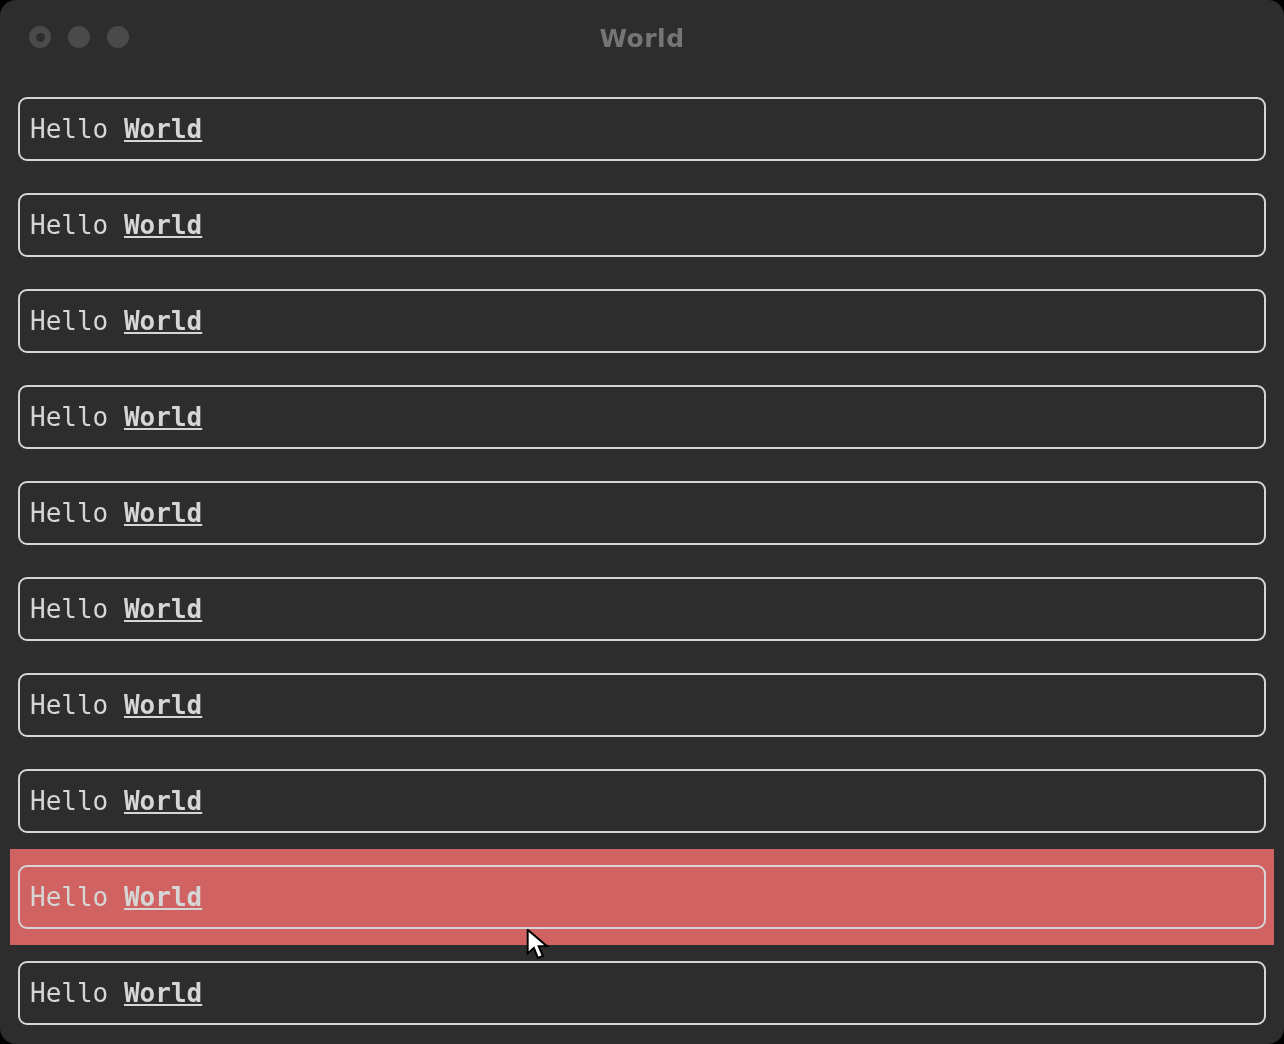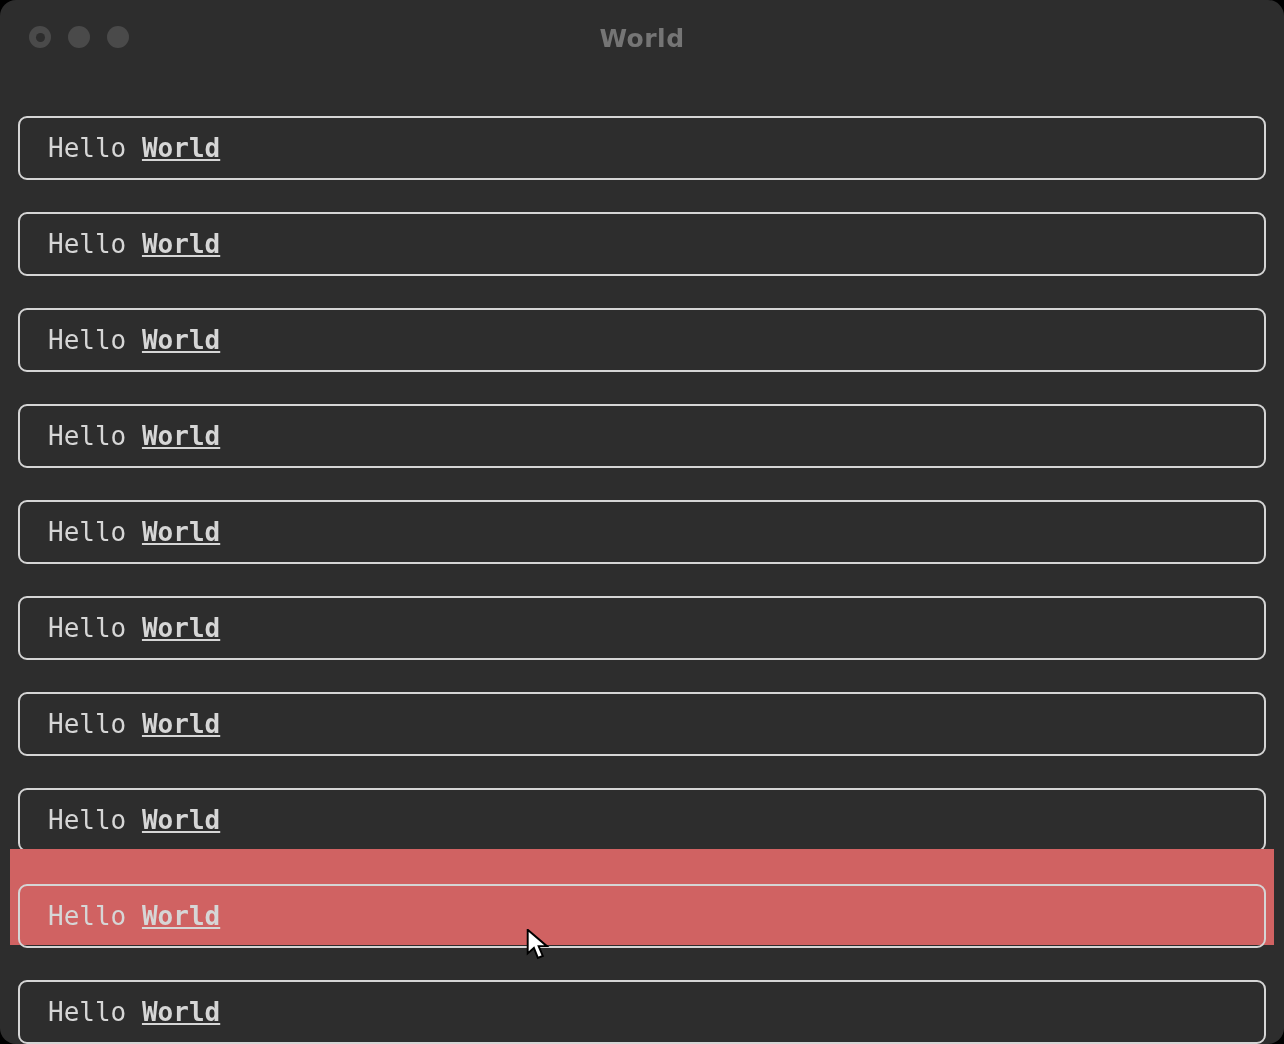--- a/index.html
+++ b/index.html
@@ -78,26 +78,25 @@
   .row.highlighted {
     background: var(--highlight-color, #d06262);
   }
   .box {
     height: 64px;
     box-sizing: border-box;
     border: 2px solid var(--border-color, #d5d5d5);
     border-radius: 9px;
     display: flex;
     align-items: center;
-    padding-left: 28px;
+    padding-left: 10px;
     font-family: "DejaVu Sans Mono", "Liberation Mono", monospace;
     font-size: 26px;
     color: var(--text-color, #d6d6d6);
     white-space: pre;
-    margin-top: 19px;
   }
   .t-bold { font-weight: bold; text-decoration: underline; }
   
   .cursor {
     position: absolute;
     pointer-events: none;
     z-index: 10;
   }
 </style>
 </head>

